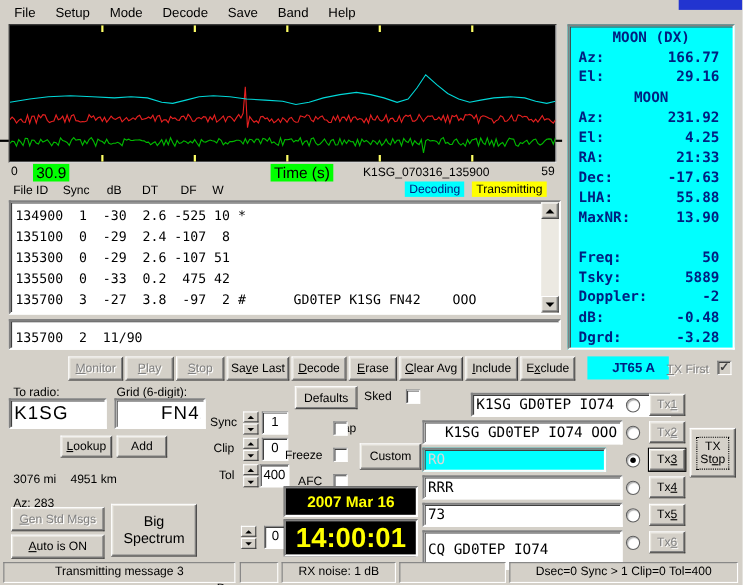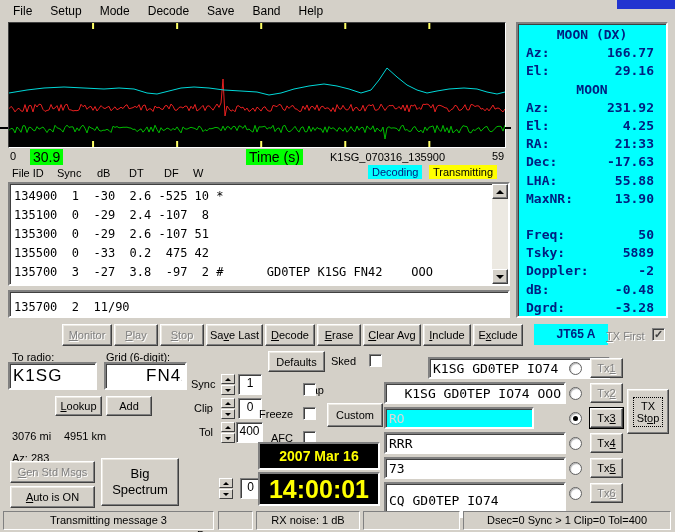--- a/index.html
+++ b/index.html
@@ -296,21 +296,21 @@
   <span class="abs cb" style="left:303px;top:431px;"></span>
   <button class="win-btn" style="left:327px;top:403px;width:56px;height:24px;">Custom</button>
 
   <div id="tx-rows">
       <input class="field" value="K1SG GD0TEP IO74" style="left: 384px; top: 357px; width: 182px; height: 22px; margin-left: 44px;">
       <span class="radio" style="left: 569px; top: 362px;"></span>
       <button class="win-btn disabled" style="left: 590px; top: 358px; width: 33px; height: 20px;">Tx <u>1</u></button>
       <input class="field" value="K1SG GD0TEP IO74 OOO" style="left: 384px; top: 382px; width: 182px; height: 22px; text-align: right;">
       <span class="radio" style="left: 569px; top: 387px;"></span>
       <button class="win-btn disabled" style="left: 590px; top: 383px; width: 33px; height: 20px;">Tx <u>2</u></button>
-      <input class="field" value="RO" style="left: 384px; top: 407px; width: 150px; height: 22px; background: rgb(0, 255, 255); color: rgb(216, 216, 216);">
+      <input class="field" value="RO" style="left: 384px; top: 407px; width: 167px; height: 22px; background: rgb(0, 255, 255); color: rgb(216, 216, 216);">
       <span class="radio sel" style="left: 569px; top: 412px;"></span>
       <button class="win-btn focus" style="left: 590px; top: 408px; width: 33px; height: 20px;">Tx <u>3</u></button>
       <input class="field" value="RRR" style="left: 384px; top: 432px; width: 182px; height: 22px;">
       <span class="radio" style="left: 569px; top: 437px;"></span>
       <button class="win-btn" style="left: 590px; top: 433px; width: 33px; height: 20px;">Tx <u>4</u></button>
       <input class="field" value="73" style="left: 384px; top: 457px; width: 182px; height: 22px;">
       <span class="radio" style="left: 569px; top: 462px;"></span>
       <button class="win-btn" style="left: 590px; top: 458px; width: 33px; height: 20px;">Tx <u>5</u></button>
       <input class="field" value="CQ GD0TEP IO74" style="left: 384px; top: 482px; width: 182px; height: 36px;">
       <span class="radio" style="left: 569px; top: 487px;"></span>

